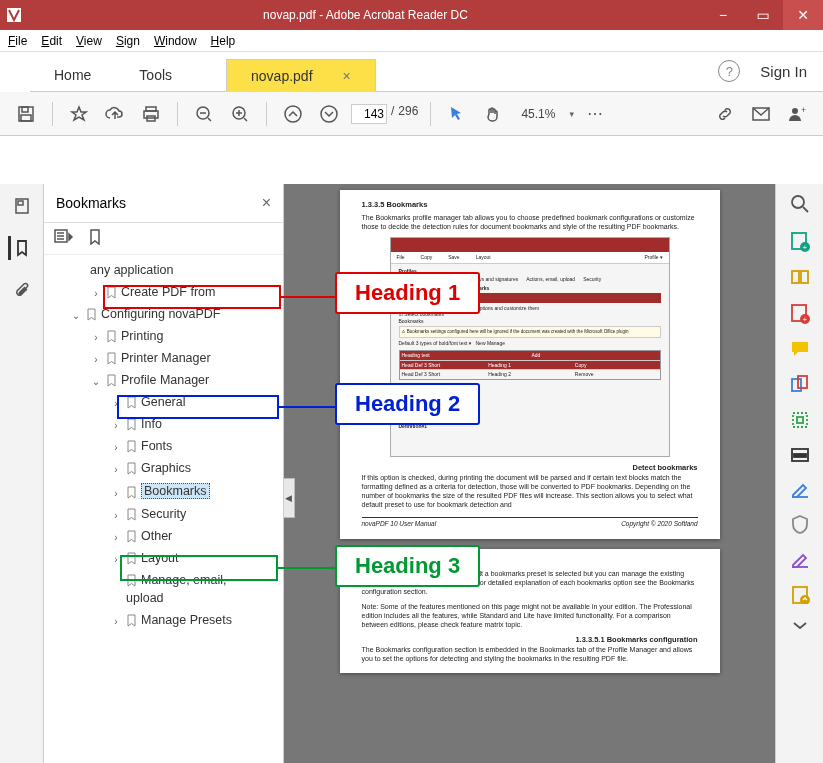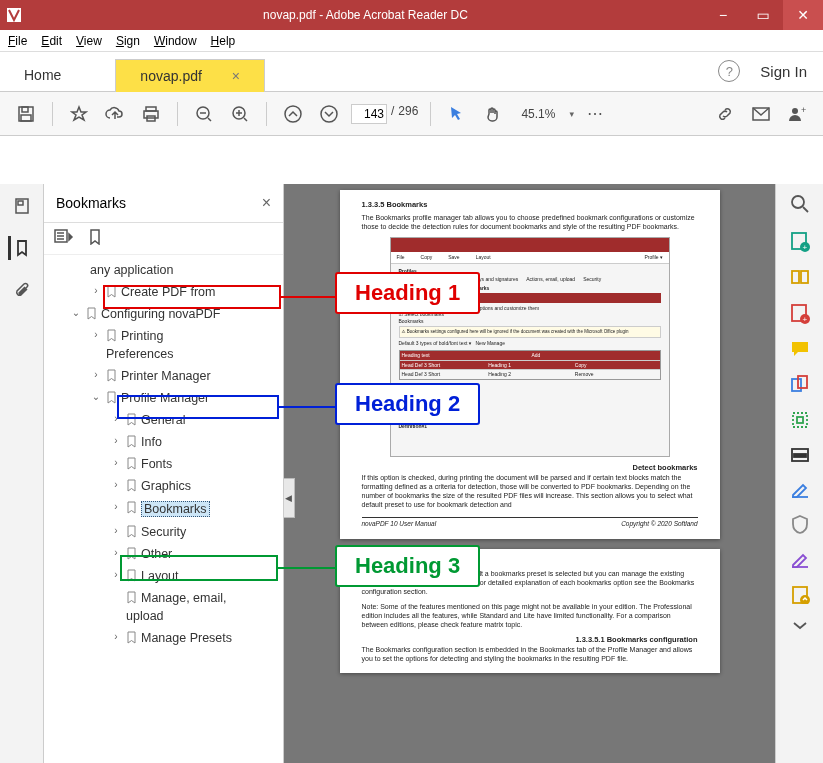--- a/index.html
+++ b/index.html
@@ -8,21 +8,21 @@
 .titlebar { height: 30px; background: #b33c3c; display: flex; align-items: center; color: #fff; font-size: 12px; }
 .titlebar .icon { width: 28px; display: flex; align-items: center; justify-content: center; }
 .titlebar .title { flex: 1; text-align: center; }
 .titlebar .winbtn { width: 40px; height: 30px; display: flex; align-items: center; justify-content: center; font-size: 14px; }
 .titlebar .winbtn.close { background: #c94f4f; }
 
 .menubar { height: 22px; display: flex; align-items: center; padding: 0 8px; gap: 14px; font-size: 12px; border-bottom: 1px solid #ddd; }
 .menubar span { text-decoration: underline; text-decoration-color: transparent; }
 .menubar span::first-letter { text-decoration: underline; }
 
-.tabbar { height: 40px; display: flex; align-items: flex-end; border-bottom: 1px solid #ccc; position: relative; }
+.tabbar { height: 40px; display: flex; align-items: flex-end; border-bottom: 1px solid #ccc; position: relative; margin-left: 30px; }
 .tab { padding: 8px 24px; font-size: 14px; color: #333; position: relative; }
 .tab.doc { border-top: 1px solid #ccc; border-left: 1px solid #ccc; border-right: 1px solid #ccc; background: #fde047; margin-bottom: -1px; display: flex; align-items: center; gap: 30px; }
 .tab.doc .x { color: #777; font-size: 14px; }
 .signin { position: absolute; right: 16px; top: 8px; font-size: 15px; color: #333; display: flex; align-items: center; gap: 20px; }
 .help-circle { width: 22px; height: 22px; border: 1.5px solid #888; border-radius: 50%; display: flex; align-items: center; justify-content: center; font-size: 13px; color: #888; }
 
 .toolbar { height: 44px; border-bottom: 1px solid #ccc; display: flex; align-items: center; padding: 0 12px; gap: 8px; background: #f7f7f7; }
 .tb-btn { width: 28px; height: 28px; display: flex; align-items: center; justify-content: center; color: #555; }
 .tb-sep { width: 1px; height: 24px; background: #ccc; margin: 0 4px; }
 .page-info { display: flex; align-items: flex-start; gap: 4px; font-size: 12px; color: #444; }
@@ -33,21 +33,21 @@
 .mainarea { display: flex; height: calc(763px - 30px - 22px - 40px - 44px); margin-top: 48px; }
 
 .leftrail { width: 44px; border-right: 1px solid #ccc; background: #f3f3f3; display: flex; flex-direction: column; align-items: center; padding-top: 10px; gap: 18px; }
 .rail-btn { width: 24px; height: 24px; display: flex; align-items: center; justify-content: center; color: #555; }
 .rail-btn.active { border-left: 3px solid #333; padding-left: 0; margin-left: -3px; }
 
 .bookmarks-panel { width: 240px; border-right: 1px solid #ccc; background: #fff; display: flex; flex-direction: column; }
 .bm-header { padding: 10px 12px; border-bottom: 1px solid #ddd; display: flex; align-items: center; justify-content: space-between; font-size: 14px; }
 .bm-tools { padding: 6px 10px; border-bottom: 1px solid #eee; display: flex; gap: 14px; color: #666; font-size: 15px; }
 .bm-tree { flex: 1; overflow: hidden; font-size: 12.5px; color: #333; padding: 4px 0 4px 2px; }
-.bm-item { display: flex; align-items: flex-start; padding: 4px 4px; gap: 4px; white-space: nowrap; }
+.bm-item { display: flex; align-items: flex-end; padding: 4px 4px; gap: 4px; white-space: nowrap; }
 .bm-item .arrow { width: 12px; text-align: center; color: #666; font-size: 10px; }
 .bm-item .bmicon { color: #888; }
 .bm-item.sel .label { background: #cde6f7; border: 1px dotted #357; padding: 0 2px; }
 .indent1 { padding-left: 24px; }
 .indent2 { padding-left: 44px; }
 .indent3 { padding-left: 64px; }
 .wrap2 { padding-left: 60px; margin-top: -4px; }
 
 .docview { flex: 1; background: #777; overflow: hidden; position: relative; display: flex; flex-direction: column; align-items: center; padding: 6px 0; gap: 10px; }
 .page { width: 380px; background: #fff; box-shadow: 0 1px 4px rgba(0,0,0,.4); font-size: 7px; color: #222; padding: 10px 22px; line-height: 1.3; }
@@ -100,20 +100,21 @@
   <span>File</span>
   <span>Edit</span>
   <span>View</span>
   <span>Sign</span>
   <span>Window</span>
   <span>Help</span>
 </div>
 
 <div class="tabbar">
   <div class="tab">Home</div>
+  <div class="tab">Tools</div>
   <div style="width:30px"></div>
   <div class="tab doc">
     <span>novap.pdf</span>
     <span class="x">×</span>
   </div>
   <div class="signin">
     <div class="help-circle">?</div>
     <span>Sign In</span>
   </div>
 </div>
@@ -272,23 +273,20 @@
           </svg>
           <span class="label">Configuring novaPDF</span>
         </div>
 
       <div class="bm-item indent2">
           <span class="arrow">›</span>
           <svg class="bmicon" width="11" height="13" stroke="#888" fill="none">
             <path d="M2 1h7v11l-3.5-2.5L2 12z"></path>
           </svg>
           <span class="label">Printing</span>
-        </div>
-      <div class="bm-item wrap2">
-          <span class="label">Preferences</span>
         </div>
 
       <div class="bm-item indent2">
           <span class="arrow">›</span>
           <svg class="bmicon" width="11" height="13" stroke="#888" fill="none">
             <path d="M2 1h7v11l-3.5-2.5L2 12z"></path>
           </svg>
           <span class="label">Printer Manager</span>
         </div>
 

